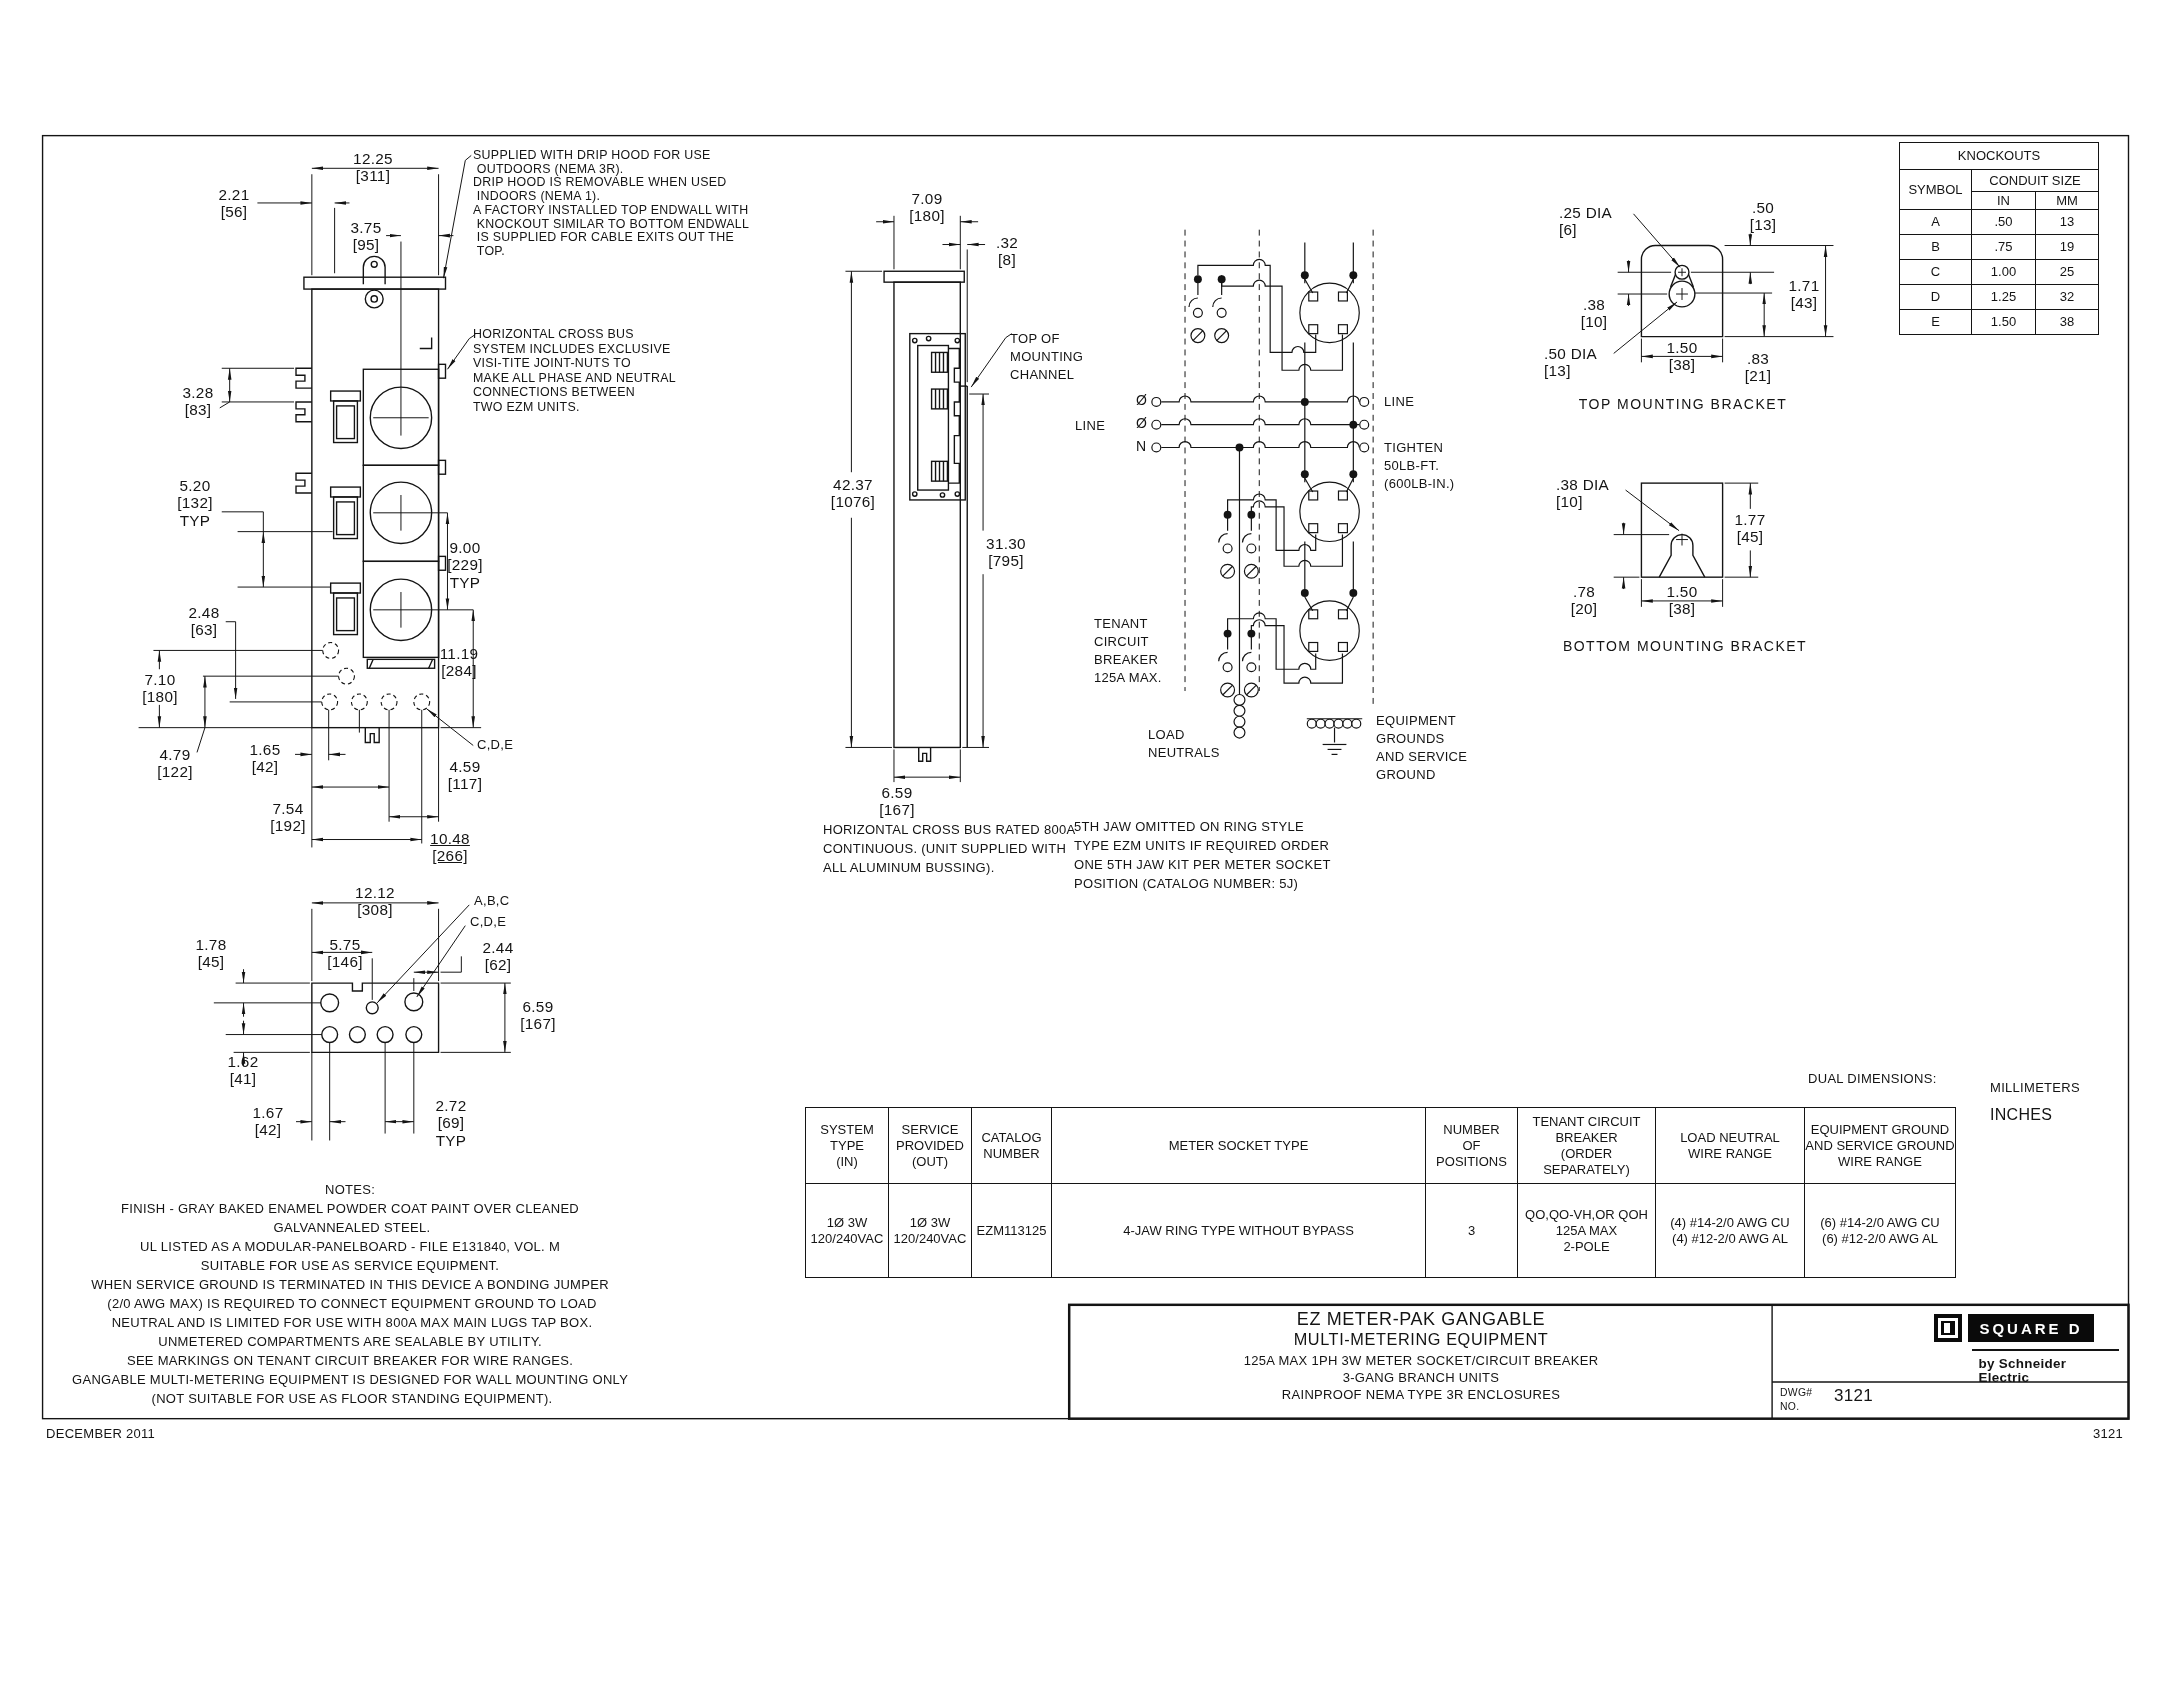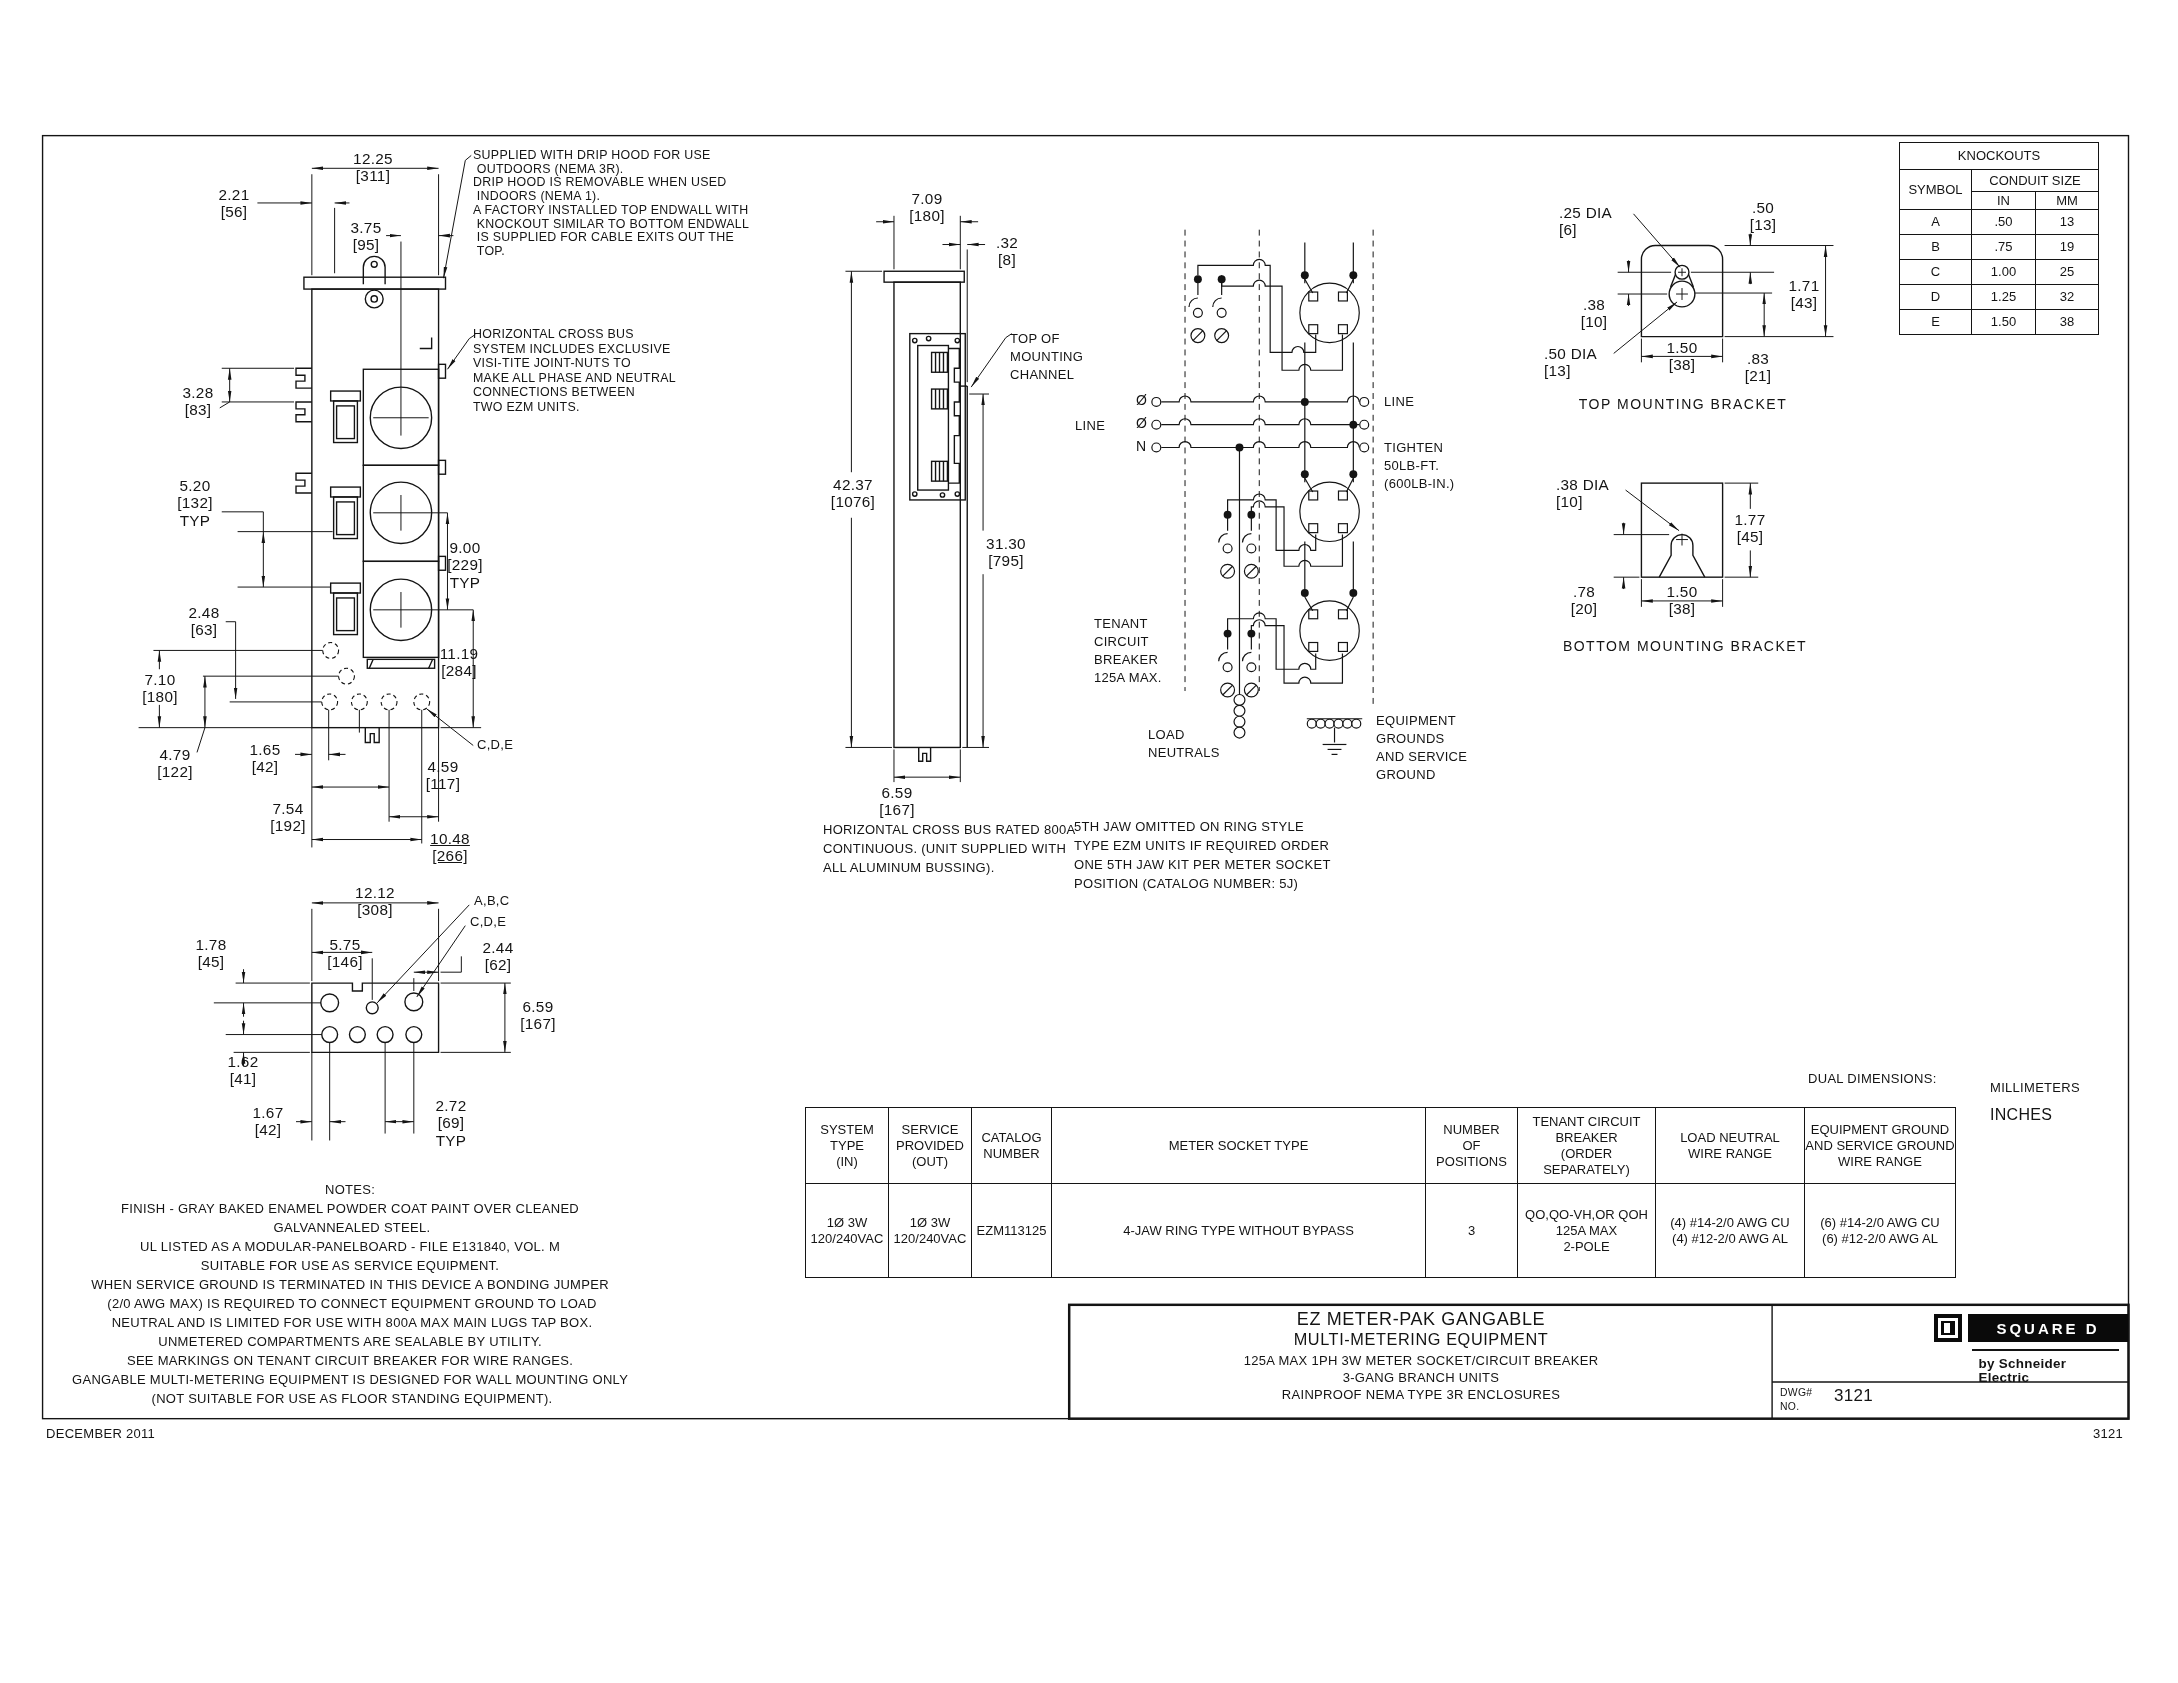--- a/index.html
+++ b/index.html
@@ -435,21 +435,21 @@
 <div class="tx dim c" style="left:204px;top:604px;">2.48
 [63]</div>
 <div class="tx dim c" style="left:160px;top:671px;">7.10
 [180]</div>
 <div class="tx dim c" style="left:175px;top:746px;">4.79
 [122]</div>
 <div class="tx dim c" style="left:265px;top:741px;">1.65
 [42]</div>
 <div class="tx dim c" style="left:288px;top:800px;">7.54
 [192]</div>
-<div class="tx dim c" style="left:443px;top:758px;">4.59
+<div class="tx dim c" style="left:465px;top:758px;">4.59
 [117]</div>
 <div class="tx dim c" style="left:450px;top:830px;text-decoration:underline;">10.48
 [266]</div>
 <div class="tx" style="left:477px;top:738px;font-size:13px;">C,D,E</div>
 <div class="tx" style="left:473px;top:149px;">SUPPLIED WITH DRIP HOOD FOR USE
 &nbsp;OUTDOORS (NEMA 3R).
 DRIP HOOD IS REMOVABLE WHEN USED
 &nbsp;INDOORS (NEMA 1).
 A FACTORY INSTALLED TOP ENDWALL WITH
 &nbsp;KNOCKOUT SIMILAR TO BOTTOM ENDWALL
@@ -666,21 +666,21 @@
 <div class="tx c" style="left:1421px;top:1313px;font-size:18px;letter-spacing:0.6px;">EZ METER-PAK GANGABLE</div>
 <div class="tx c" style="left:1421px;top:1333px;font-size:16.3px;letter-spacing:0.6px;">MULTI-METERING EQUIPMENT</div>
 <div class="tx c" style="left:1421px;top:1354px;font-size:13px;">125A MAX 1PH 3W METER SOCKET/CIRCUIT BREAKER</div>
 <div class="tx c" style="left:1421px;top:1371px;font-size:13px;">3-GANG BRANCH UNITS</div>
 <div class="tx c" style="left:1421px;top:1388px;font-size:13px;">RAINPROOF NEMA TYPE 3R ENCLOSURES</div>
 
 <div class="glyph" style="left:1934px;top:1314px;width:28px;height:28px;">
       <div class="in"></div>
       <div class="bar"></div>
     </div>
-<div class="logo-bar" style="left:1968px;top:1314px;width:160px;height:28px;">SQUARE D</div>
+<div class="logo-bar" style="left:1968px;top:1314px;width:126px;height:28px;">SQUARE D</div>
 <div class="tb-line" style="left:1972px;top:1349px;width:147px;height:2px;"></div>
 <div class="tx bold c" style="left:2045px;top:1357px;font-size:13.4px;">by Schneider Electric</div>
 <div class="tx" style="left:1780px;top:1387px;font-size:10.4px;line-height:12px;">DWG#</div>
 <div class="tx" style="left:1780px;top:1401px;font-size:10.4px;line-height:12px;">NO.</div>
 <div class="tx" style="left:1834px;top:1389px;font-size:17px;">3121</div>
 
 <div class="tx" style="left:46px;top:1427px;font-size:13px;">DECEMBER 2011</div>
 <div class="tx" style="left:2093px;top:1427px;font-size:13px;">3121</div>
 
 </div>

